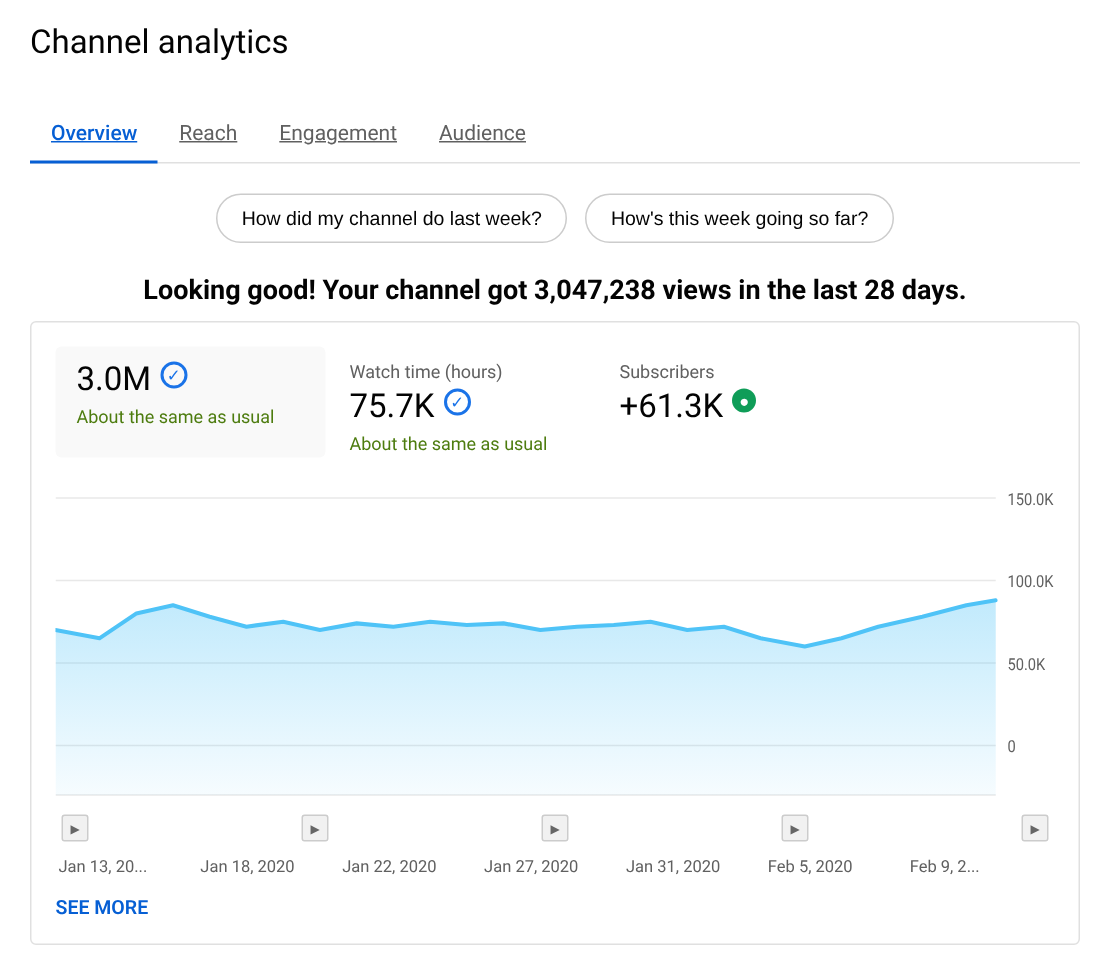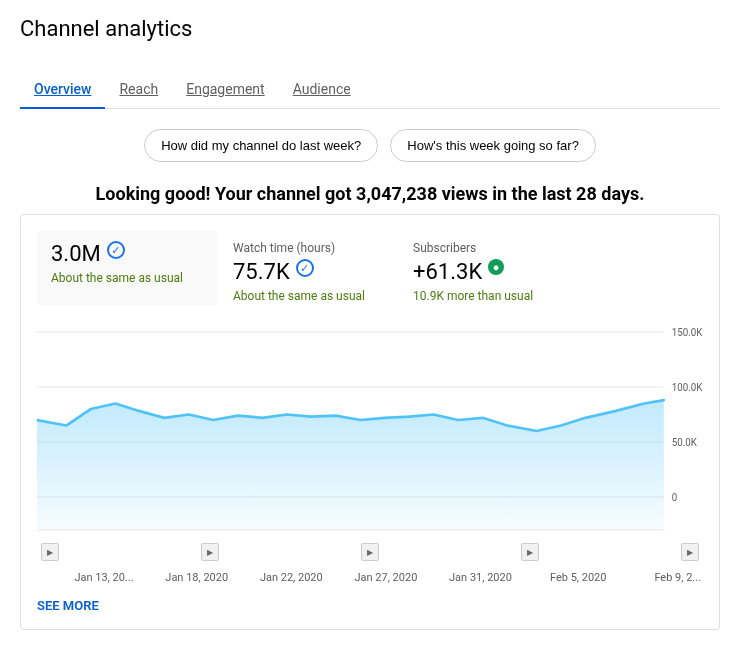--- a/index.html
+++ b/index.html
@@ -144,21 +144,21 @@
     }
     .chart-labels-x {
       display: flex;
       justify-content: space-between;
       font-size: 11px;
       color: #606060;
       margin-top: 6px;
       padding: 0 2px;
     }
     .chart-label-x {
-      text-align: right;
+      text-align: left;
       flex: 1;
     }
     .see-more {
       color: #065fd4;
       font-size: 13px;
       font-weight: 600;
       cursor: pointer;
       margin-top: 14px;
       display: inline-block;
     }
@@ -208,21 +208,20 @@
         </div>
         <div class="stat-note">About the same as usual</div>
       </div>
 
       <div class="stat-box" style="padding-top:10px;">
         <div class="stat-label">Subscribers</div>
         <div class="stat-value">
           <span>+61.3K</span>
           <span class="plus-icon">●</span>
         </div>
-        <div class="stat-note">10.9K more than usual</div>
       </div>
 
     </div>
 
     
     <div class="chart-wrapper">
       <div class="chart-container">
         <svg class="chart-svg" viewBox="0 0 680 200" preserveAspectRatio="none">
 
           <line x1="0" y1="10" x2="640" y2="10" stroke="#e8e8e8" stroke-width="1"></line>

